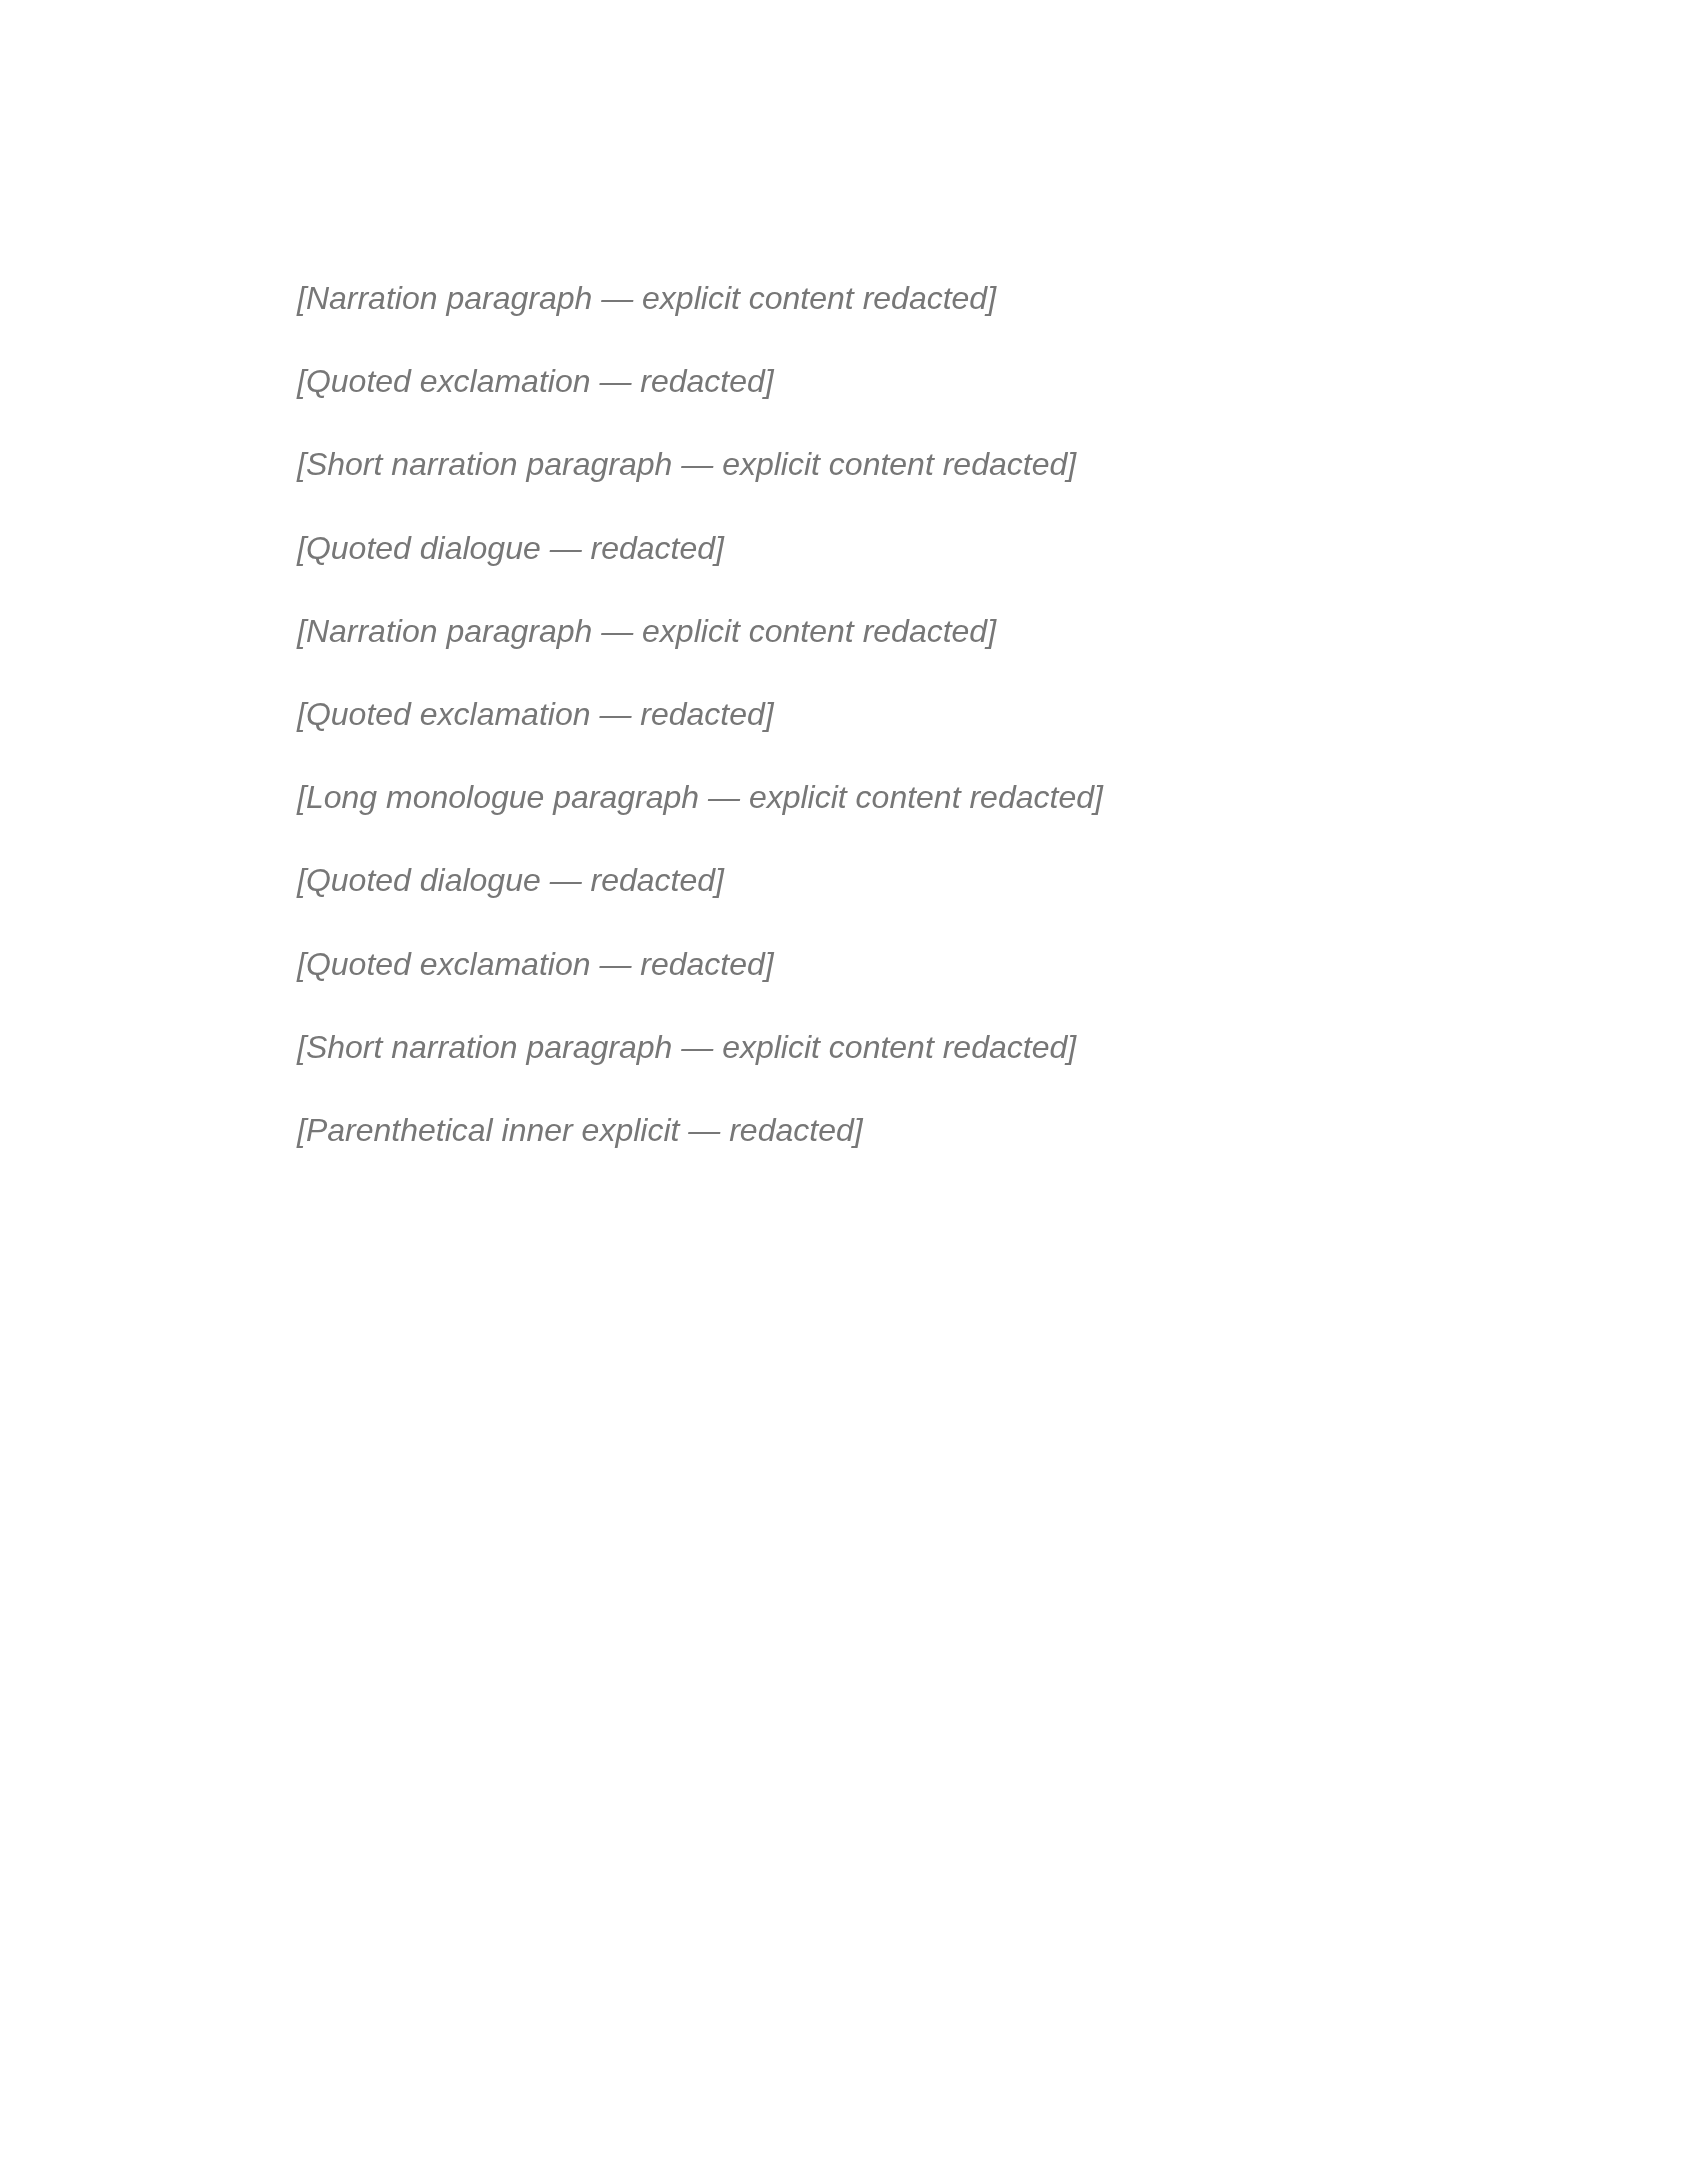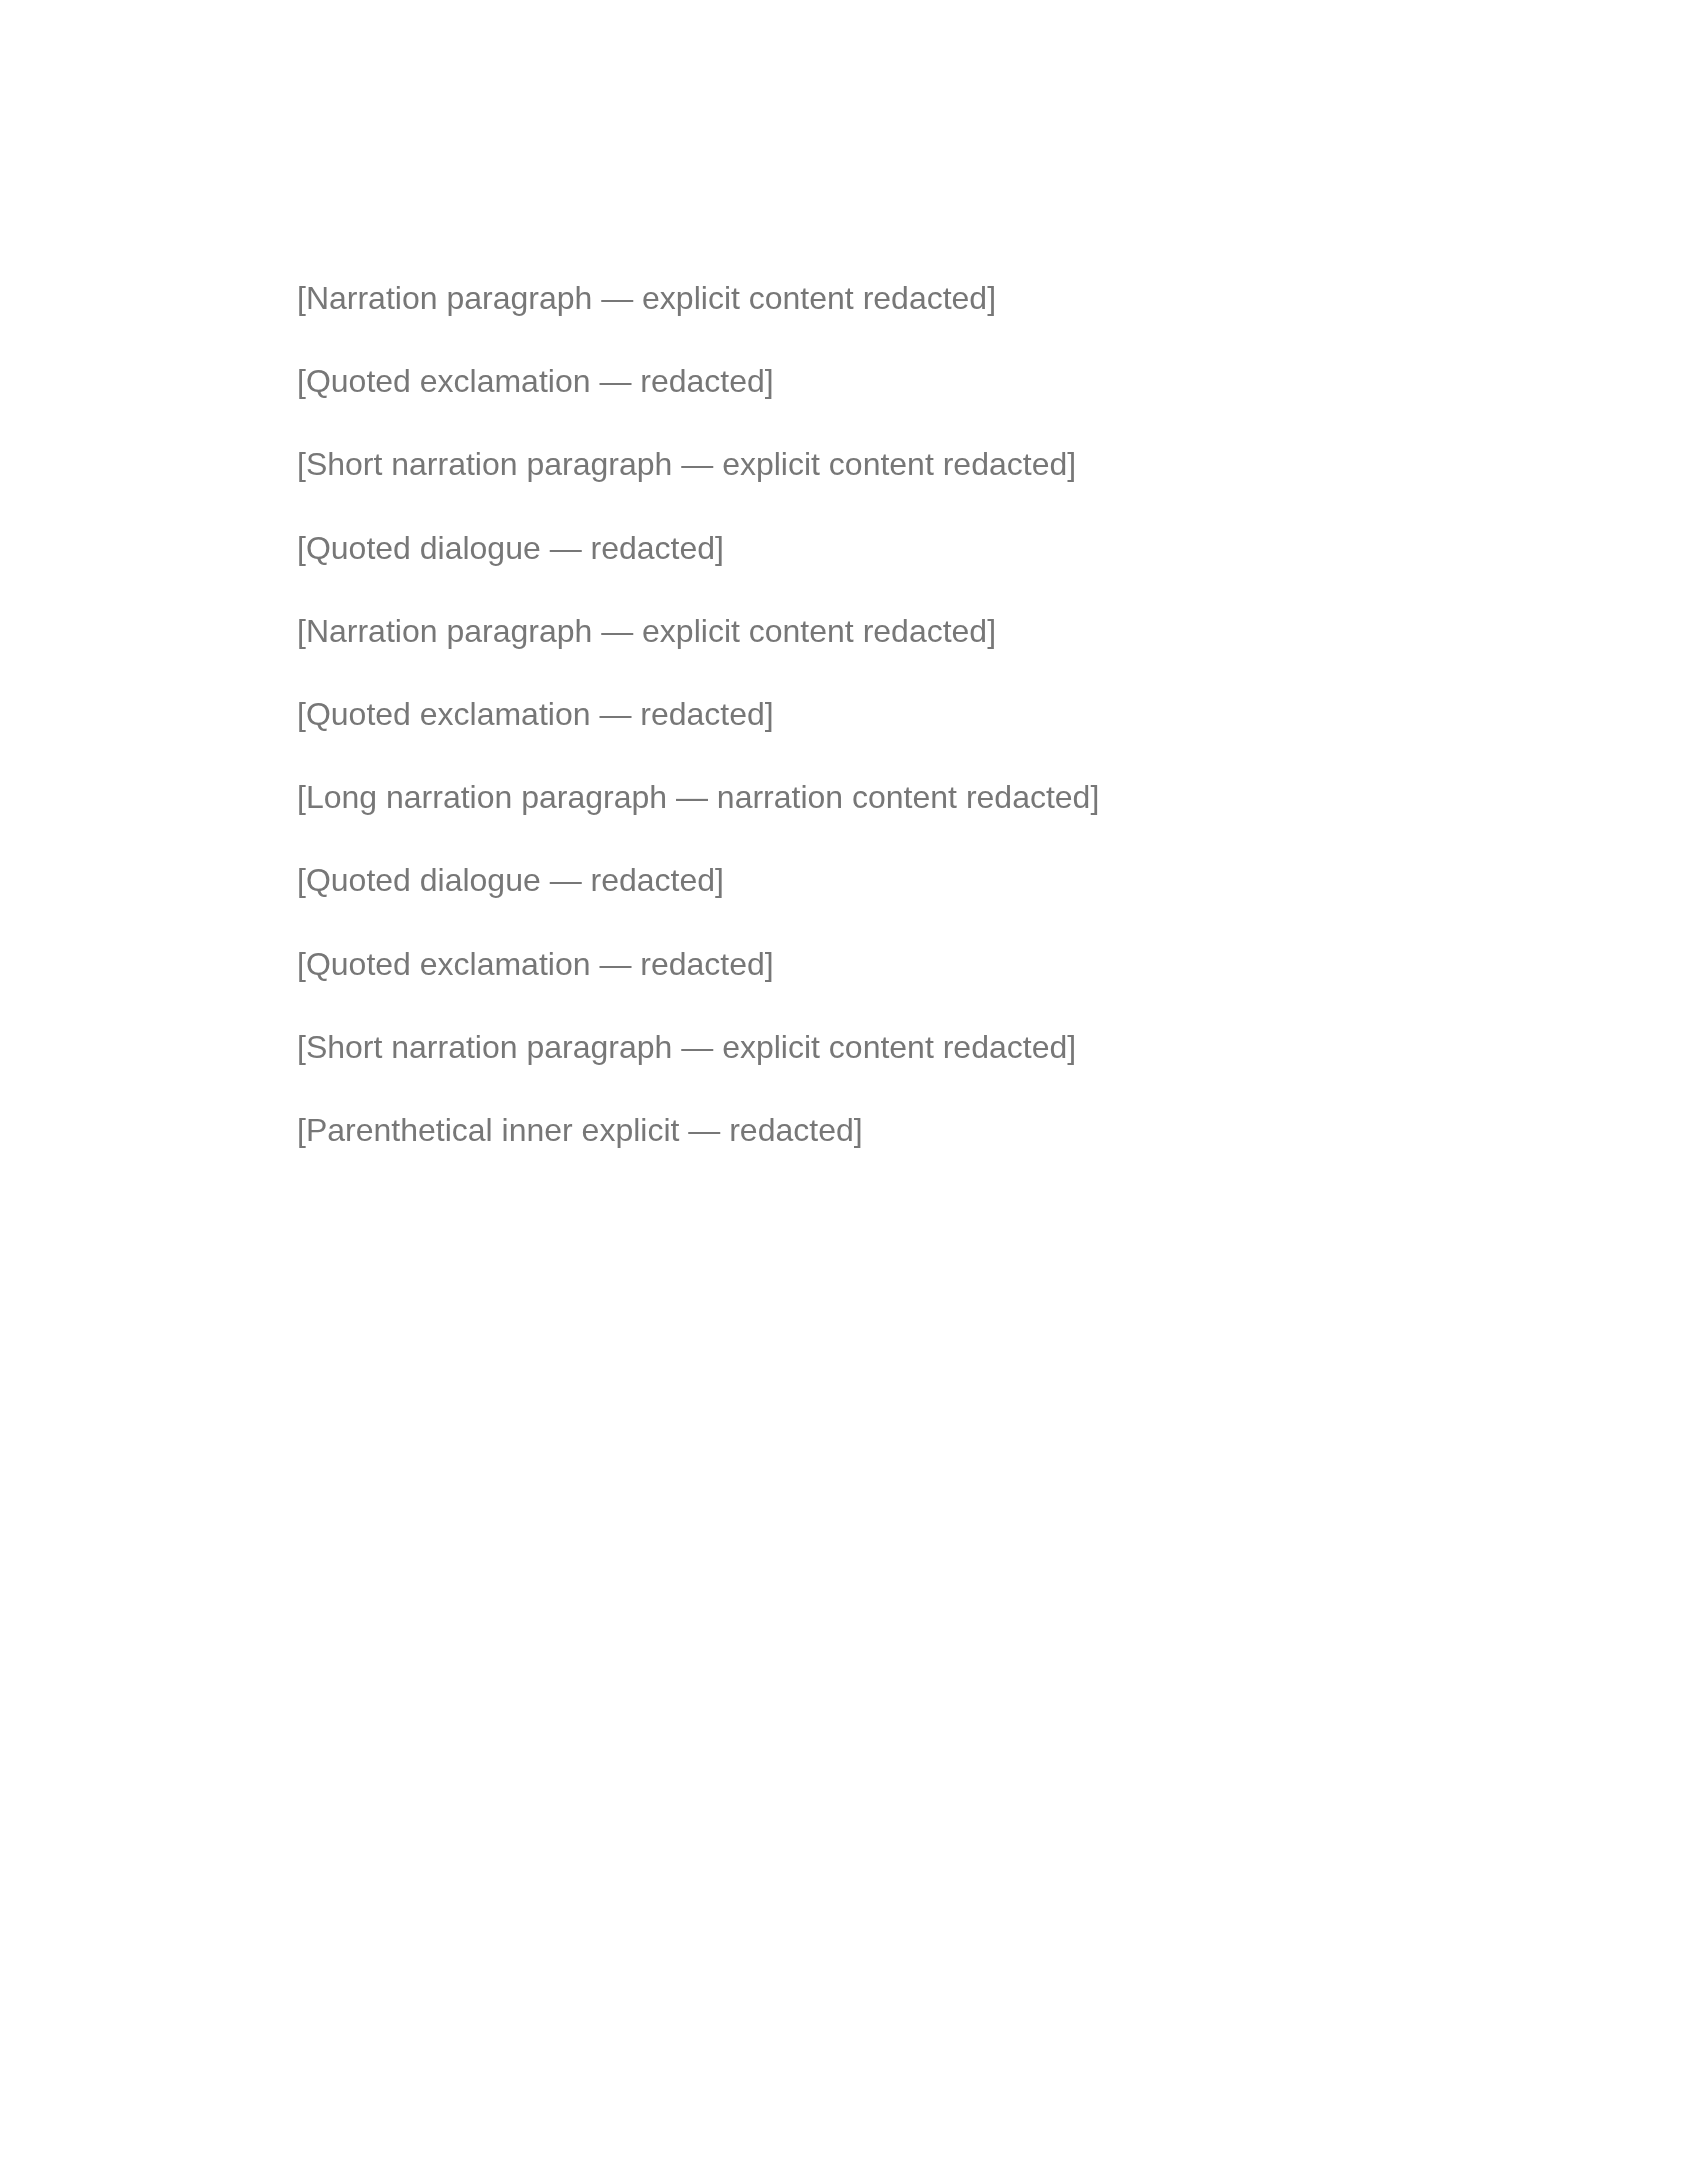--- a/index.html
+++ b/index.html
@@ -18,33 +18,34 @@
     line-height: 1.3;
     color: #1a1a1a;
   }
   .page p {
     margin: 0 0 1.3em 0;
     text-align: justify;
     text-indent: 99px; 
   }
   .page p.redacted {
     color: #777777;
+    font-style: italic;
   }
 </style>
 </head>
 <body>
 
 <div class="page">
   <div id="text-body">
       <p class="redacted">[Narration paragraph — explicit content redacted]</p>
       <p class="redacted">[Quoted exclamation — redacted]</p>
       <p class="redacted">[Short narration paragraph — explicit content redacted]</p>
       <p class="redacted">[Quoted dialogue — redacted]</p>
       <p class="redacted">[Narration paragraph — explicit content redacted]</p>
       <p class="redacted">[Quoted exclamation — redacted]</p>
-      <p class="redacted">[Long narration paragraph — narration content redacted]</p>
+      <p class="redacted">[Long monologue paragraph — explicit content redacted]</p>
       <p class="redacted">[Quoted dialogue — redacted]</p>
       <p class="redacted">[Quoted exclamation — redacted]</p>
       <p class="redacted">[Short narration paragraph — explicit content redacted]</p>
       <p class="redacted">[Parenthetical inner explicit — redacted]</p>
     </div>
 </div>
 
 
 </body></html>

